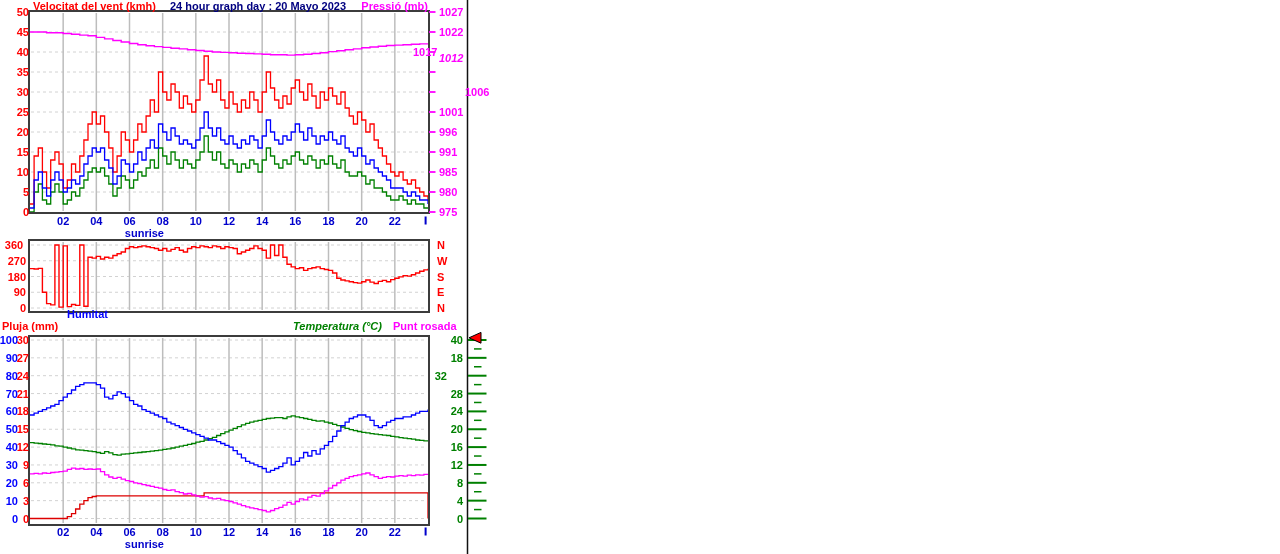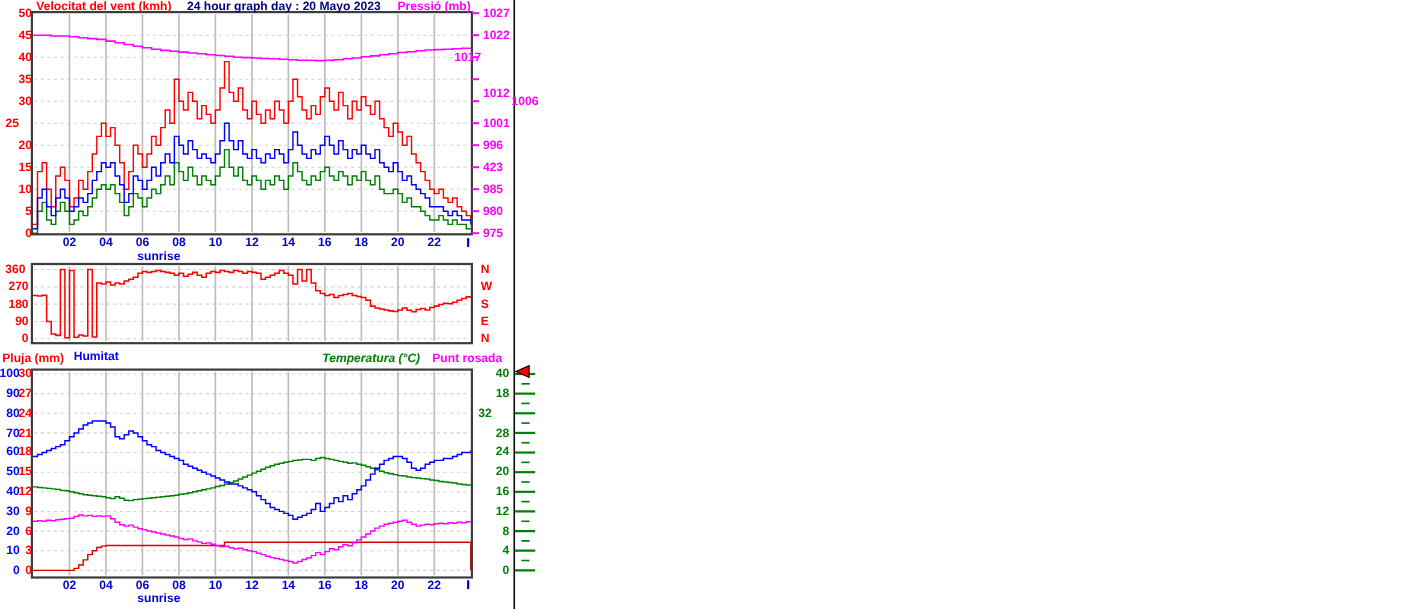--- a/index.html
+++ b/index.html
@@ -10,21 +10,21 @@
   .red{color:#ff0000;}
   .blue{color:#0000ff;}
   .hourblue{color:#0000cc;}
   .navy{color:#000080;}
   .magenta{color:#ff00ff;}
   .green{color:#008000;}
   #t-wind{left:33px;top:1px;}
   #t-graph{left:170px;top:1px;}
   #t-press{left:328px;top:1px;width:100px;text-align:right;}
   #t-rain{left:2px;top:321px;}
-  #t-hum{left:67px;top:319px;}
+  #t-hum{left:67px;top:309px;}
   #t-temp{left:293px;top:321px;width:100px;text-align:left;font-style:italic;}
   #t-dew{left:393px;top:321px;}
 </style>
 </head>
 <body>
 
 <div id="canvas">
   <svg id="plot" width="1280" height="554">
       <g>
         <line x1="31" y1="32" x2="427" y2="32" stroke="#d2d2d2" stroke-width="1" stroke-dasharray="3 3"></line>
@@ -146,34 +146,34 @@
         <line x1="468" y1="500.65" x2="486.5" y2="500.65" stroke="#008000" stroke-width="2"></line>
         <line x1="474" y1="509.575" x2="481.5" y2="509.575" stroke="#008000" stroke-width="1.5"></line>
         <line x1="468" y1="518.5" x2="486.5" y2="518.5" stroke="#008000" stroke-width="2"></line>
       </g>
       <polygon points="469,337.8 481,332.4 481,343.2" fill="#ff0000" stroke="#000000" stroke-width="1"></polygon>
     </svg>
   <div id="labels">
       <span class="lbl magenta" style="left: 439px; top: 7px;">1027</span>
       <span class="lbl magenta" style="left: 439px; top: 27px;">1022</span>
       <span class="lbl magenta" style="left: 413px; top: 47px;">1017</span>
-      <span class="lbl magenta" style="left: 439px; top: 80px;">1012</span>
+      <span class="lbl magenta" style="left: 439px; top: 53px; font-style: italic;">1012</span>
       <span class="lbl magenta" style="left: 465px; top: 87px;">1006</span>
       <span class="lbl magenta" style="left: 439px; top: 107px;">1001</span>
       <span class="lbl magenta" style="left: 439px; top: 127px;">996</span>
-      <span class="lbl magenta" style="left: 439px; top: 147px;">423</span>
+      <span class="lbl magenta" style="left: 439px; top: 147px;">991</span>
       <span class="lbl magenta" style="left: 439px; top: 167px;">985</span>
       <span class="lbl magenta" style="left: 439px; top: 187px;">980</span>
       <span class="lbl magenta" style="left: 439px; top: 207px;">975</span>
       <span class="lbl red" style="left: 5px; top: 7px; width: 24px; text-align: right;">50</span>
       <span class="lbl red" style="left: 5px; top: 27px; width: 24px; text-align: right;">45</span>
       <span class="lbl red" style="left: 5px; top: 47px; width: 24px; text-align: right;">40</span>
       <span class="lbl red" style="left: 5px; top: 67px; width: 24px; text-align: right;">35</span>
       <span class="lbl red" style="left: 5px; top: 87px; width: 24px; text-align: right;">30</span>
-      <span class="lbl red" style="left: 5px; top: 107px; width: 24px; text-align: left;">25</span>
+      <span class="lbl red" style="left: 5px; top: 107px; width: 24px; text-align: right;">25</span>
       <span class="lbl red" style="left: 5px; top: 127px; width: 24px; text-align: right;">20</span>
       <span class="lbl red" style="left: 5px; top: 147px; width: 24px; text-align: right;">15</span>
       <span class="lbl red" style="left: 5px; top: 167px; width: 24px; text-align: right;">10</span>
       <span class="lbl red" style="left: 5px; top: 187px; width: 24px; text-align: right;">5</span>
       <span class="lbl red" style="left: 5px; top: 207px; width: 24px; text-align: right;">0</span>
       <span class="lbl hourblue" style="left: 52.1667px; top: 216px; width: 22px; text-align: center;">02</span>
       <span class="lbl hourblue" style="left: 85.3333px; top: 216px; width: 22px; text-align: center;">04</span>
       <span class="lbl hourblue" style="left: 118.5px; top: 216px; width: 22px; text-align: center;">06</span>
       <span class="lbl hourblue" style="left: 151.667px; top: 216px; width: 22px; text-align: center;">08</span>
       <span class="lbl hourblue" style="left: 184.833px; top: 216px; width: 22px; text-align: center;">10</span>

